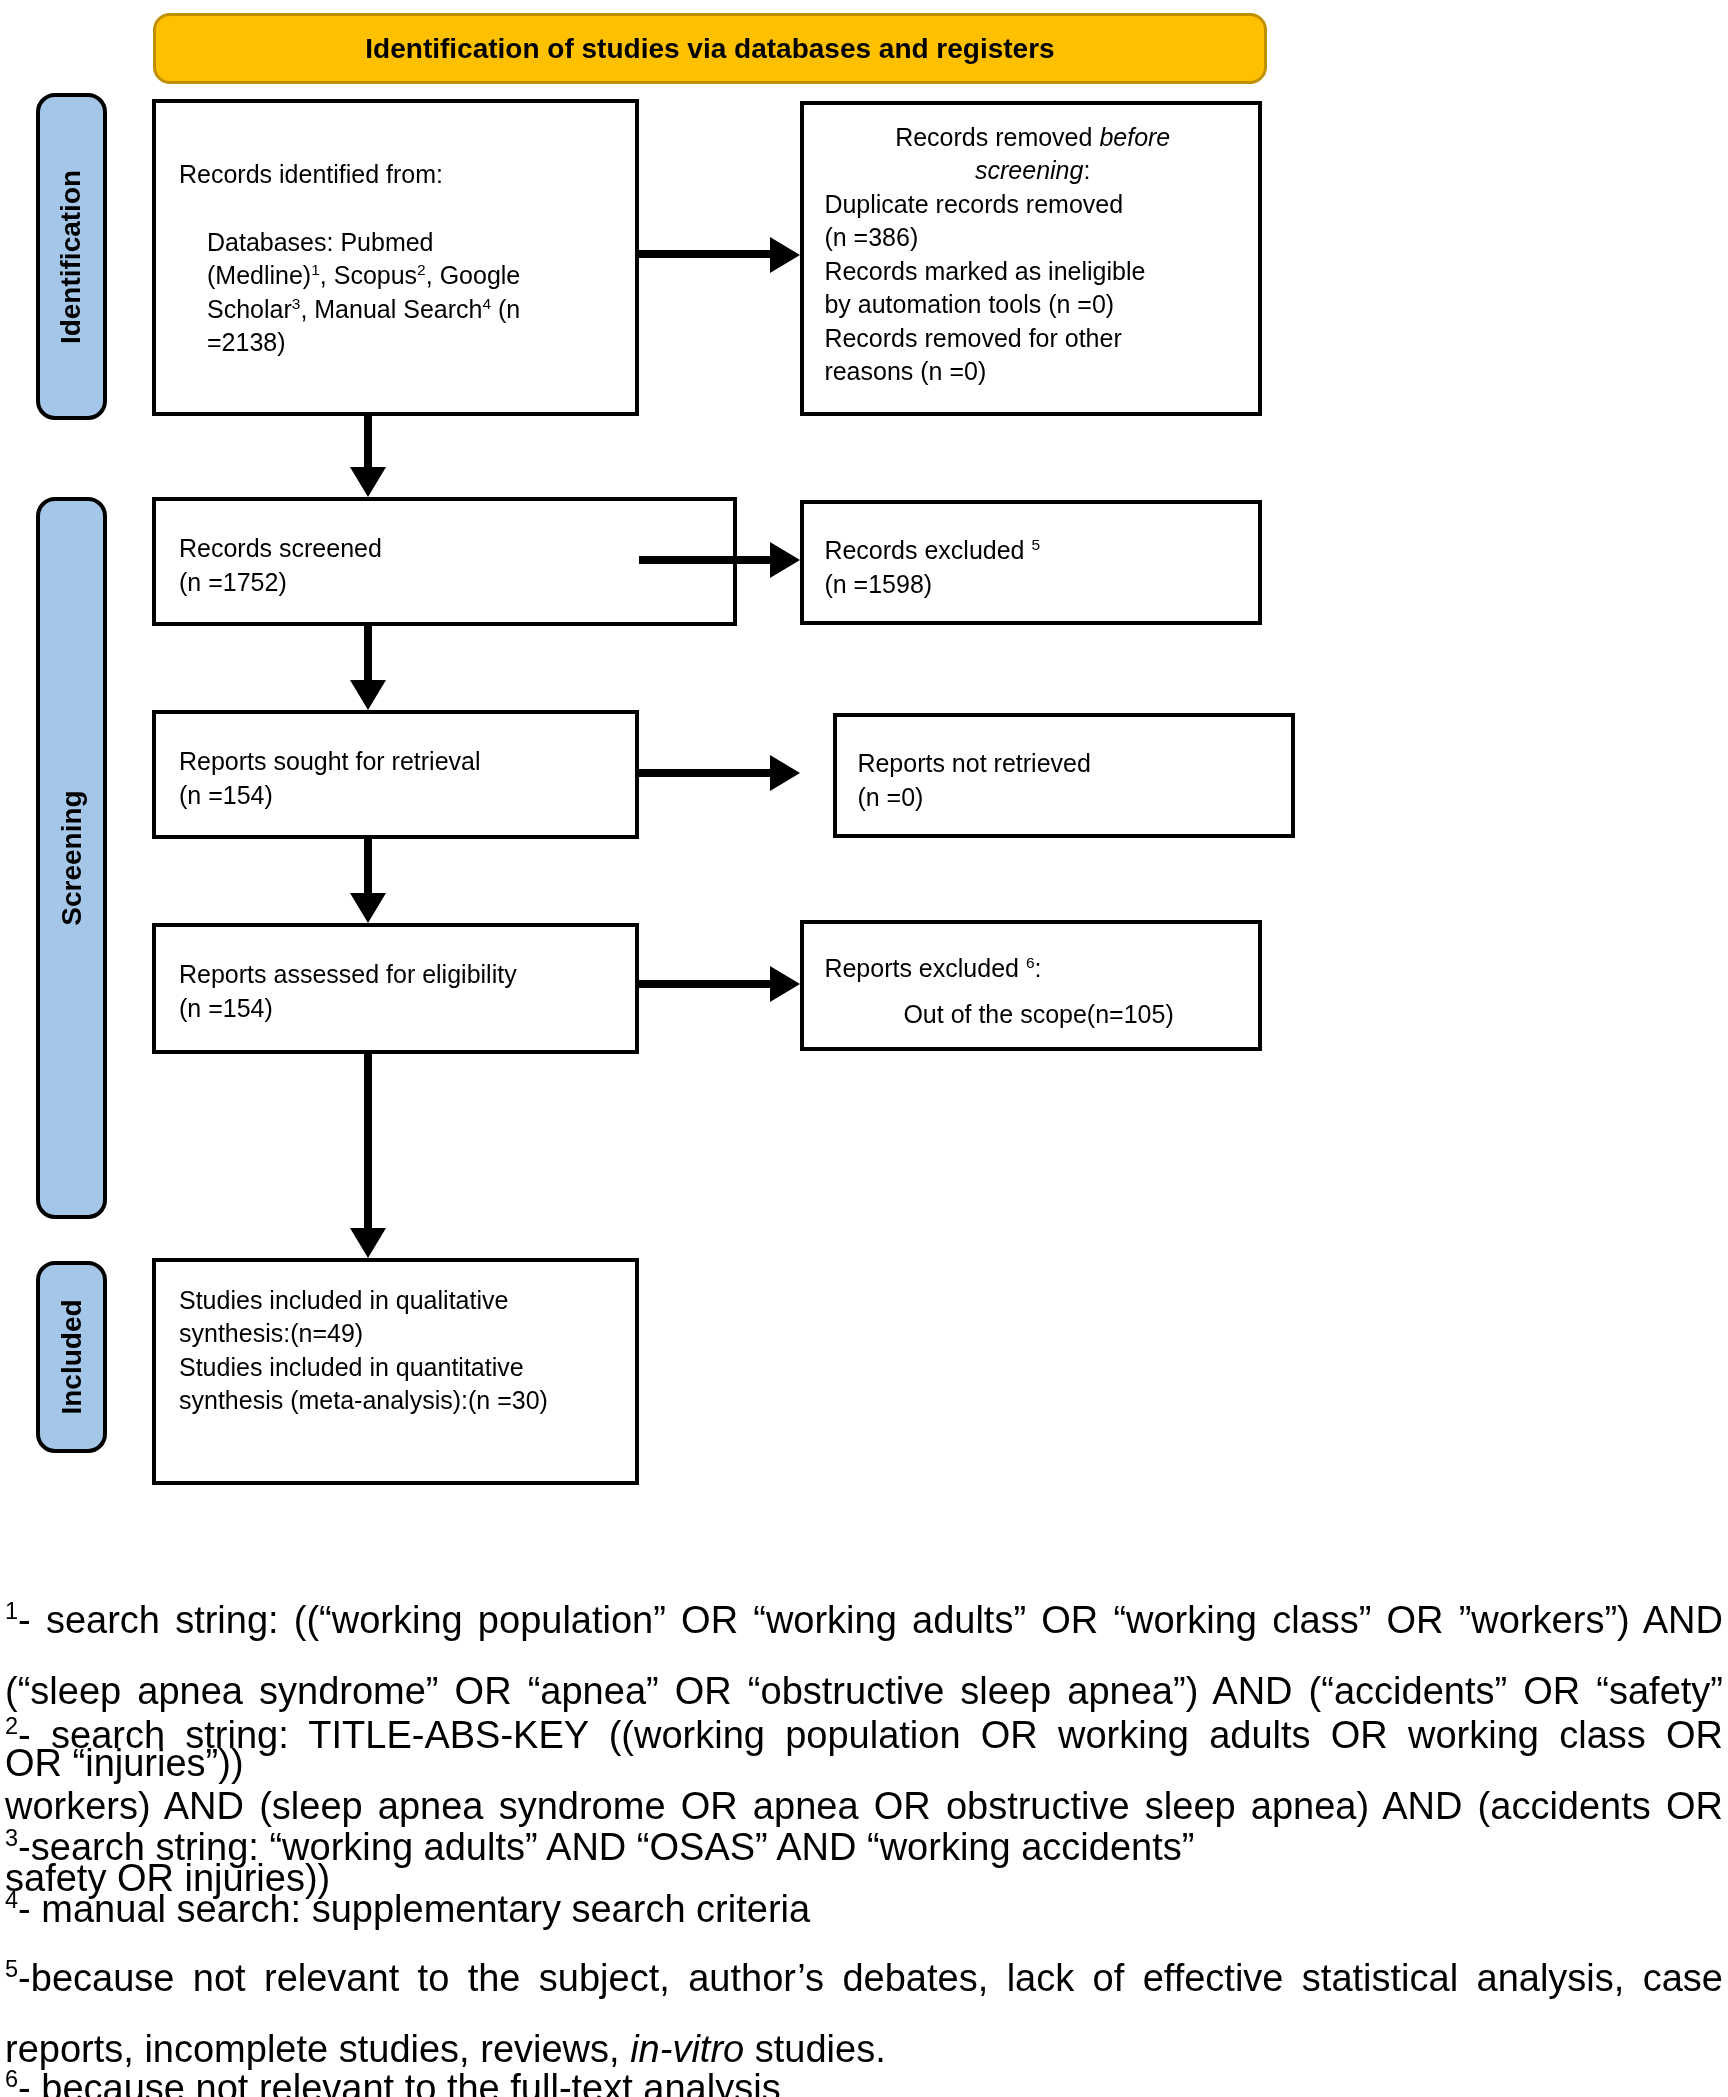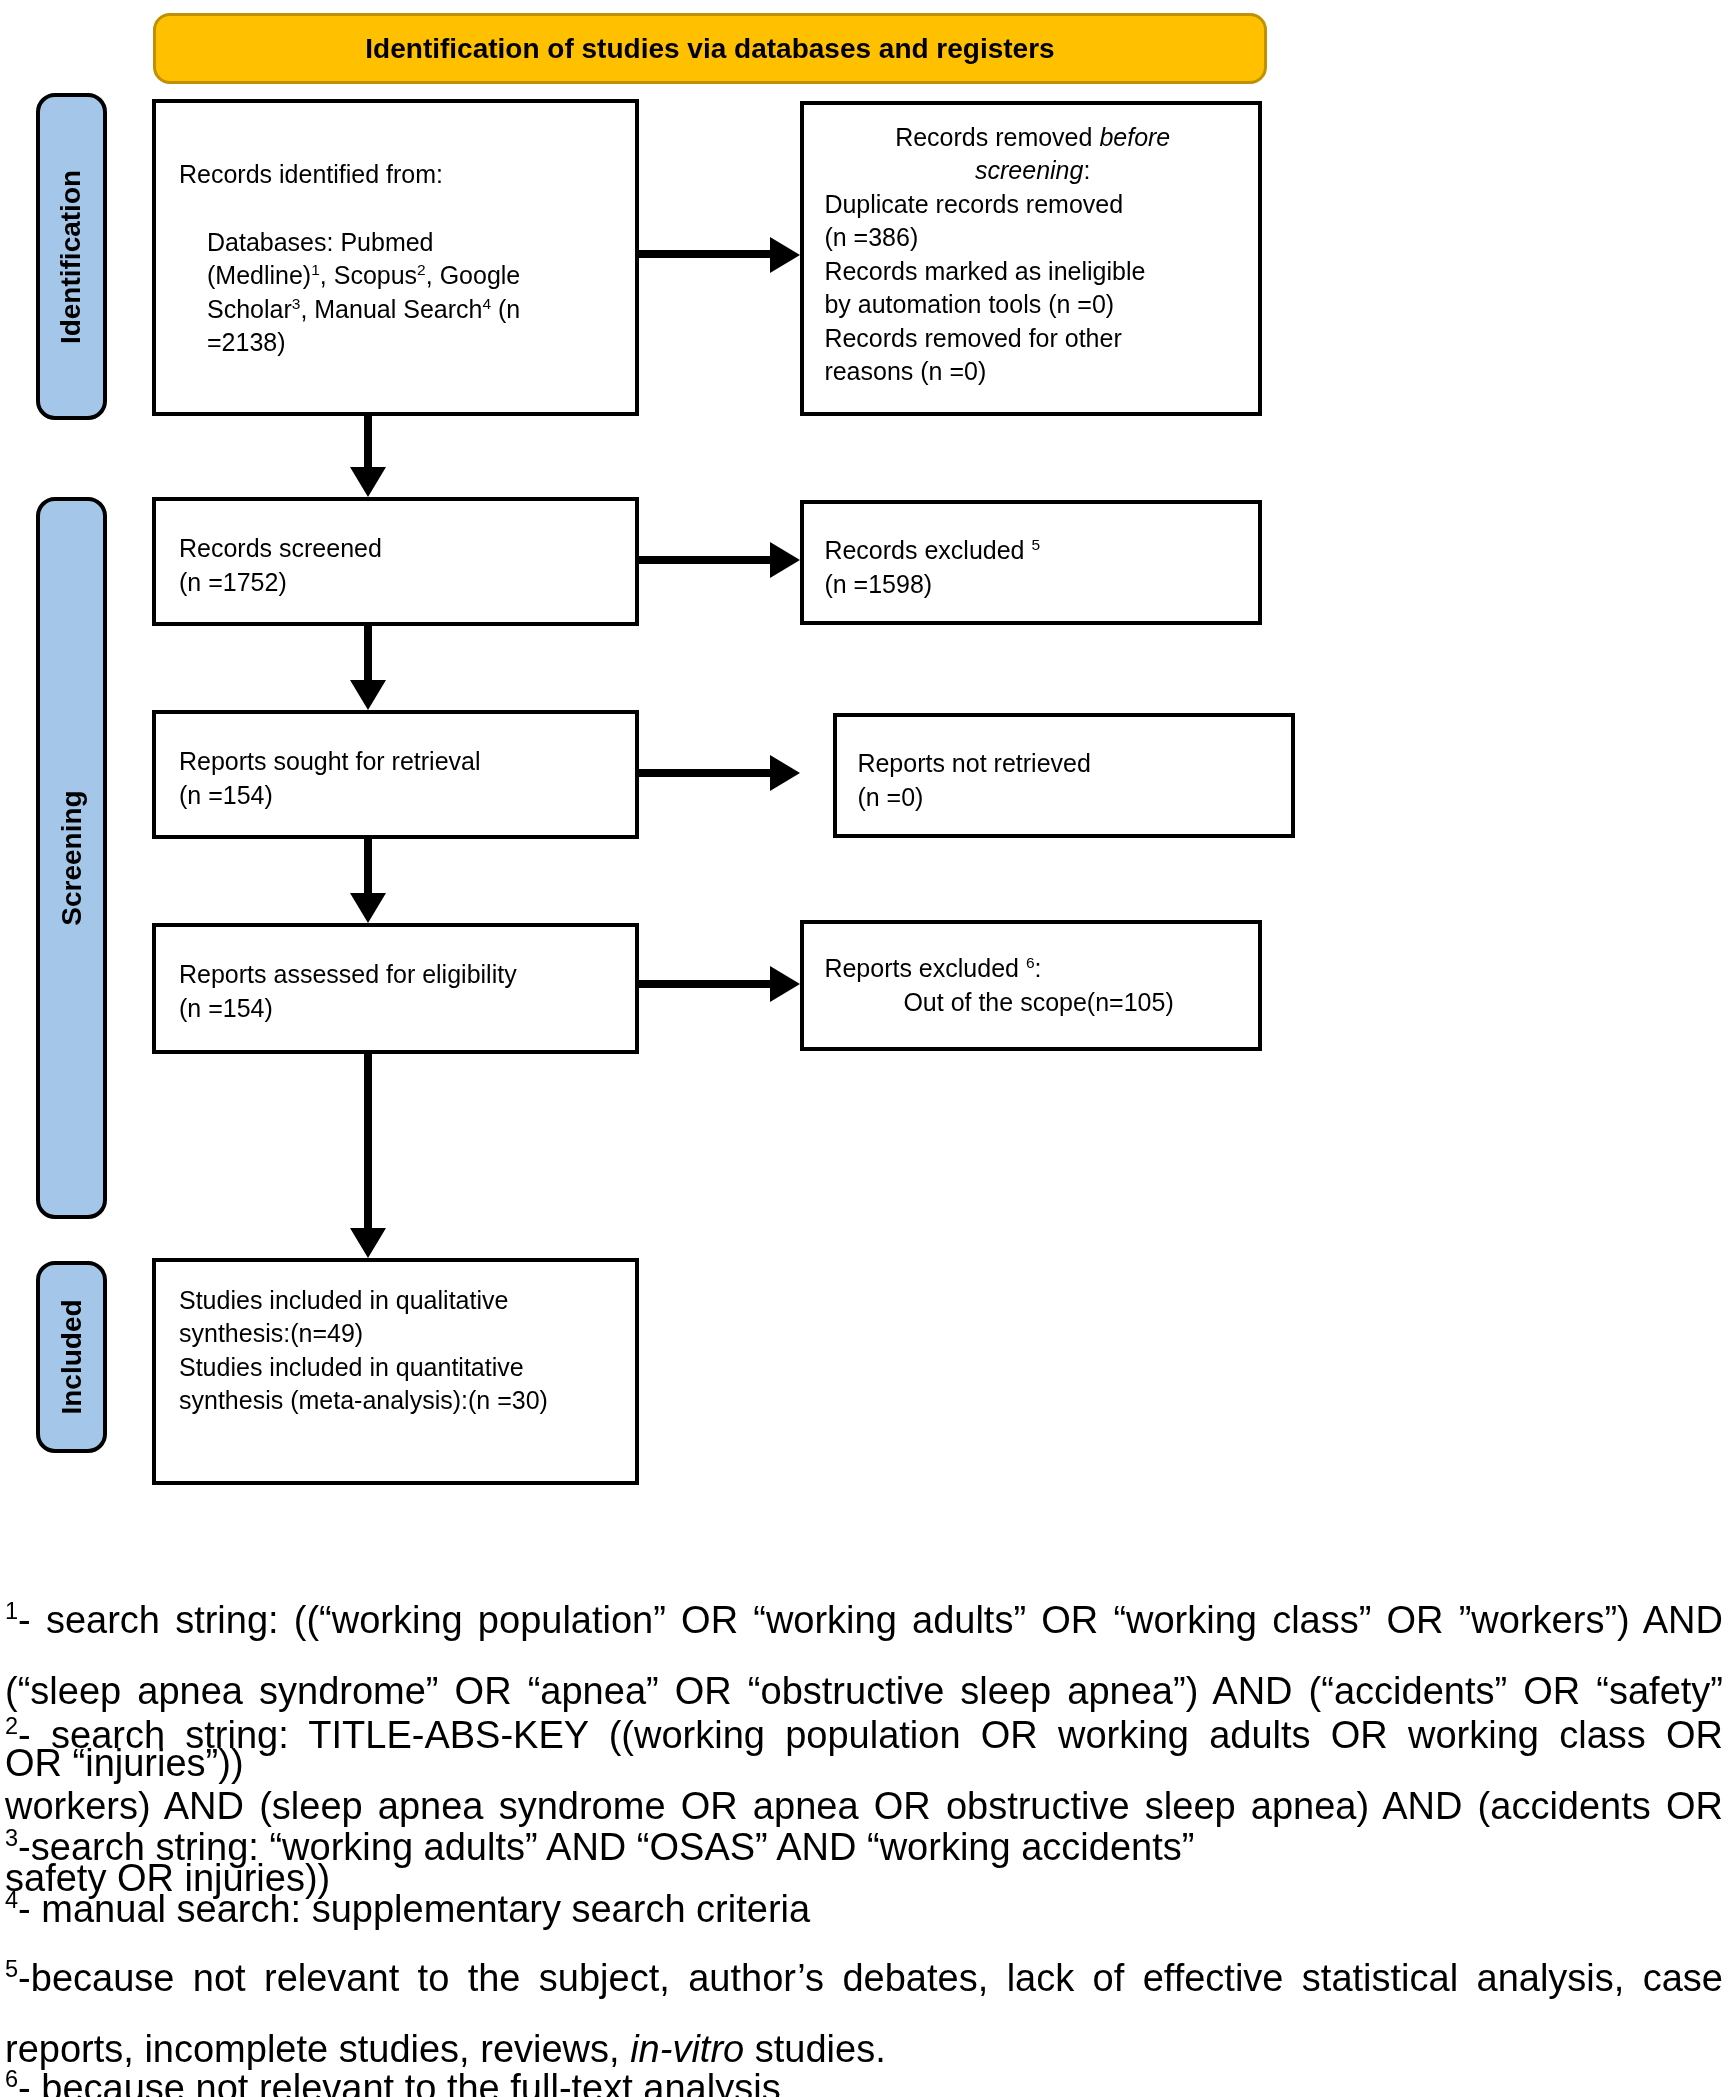--- a/index.html
+++ b/index.html
@@ -61,27 +61,27 @@
     line-height: 1.34;
   }
   .pre { white-space: pre-line; }
 
   #box-records-identified { left: 152px; top: 99px; width: 487px; height: 317px; padding: 55px 17px 0 23px; }
   #box-records-identified .detail { margin: 34px 0 0 28px; width: 378px; }
 
   #box-records-removed { left: 800px; top: 101px; width: 462px; height: 315px; padding: 15.6px 17px 0 20.4px; }
   #box-records-removed .removed-title { text-align: center; }
 
-  #box-records-screened { left: 152px; top: 497px; width: 487px; height: 129px; padding: 31px 17px 0 23px; }
+  #box-records-screened { left: 152px; top: 497px; width: 585px; height: 129px; padding: 31px 17px 0 23px; }
   #box-records-excluded { left: 800px; top: 500px; width: 462px; height: 125px; padding: 30px 17px 0 20.4px; }
   #box-reports-sought { left: 152px; top: 710px; width: 487px; height: 129px; padding: 31px 17px 0 23px; }
   #box-reports-not-retrieved { left: 800px; top: 713px; width: 462px; height: 125px; padding: 30px 17px 0 20.4px; margin-left: 33px; }
   #box-reports-assessed { left: 152px; top: 923px; width: 487px; height: 131px; padding: 31px 17px 0 23px; }
   #box-reports-excluded { left: 800px; top: 920px; width: 462px; height: 131px; padding: 28px 17px 0 20.4px; }
-  #box-reports-excluded .indent-line { margin-left: 79px; }
+  #box-reports-excluded .indent-line { margin-left: 79px; margin-top: 12px; }
   #box-studies-included { left: 152px; top: 1258px; width: 487px; height: 227px; padding: 21.6px 14.4px 0 23px; }
 
   
   .hline { position: absolute; height: 8.4px; background: var(--arrow); }
   .hhead {
     position: absolute; width: 0; height: 0;
     border-top: 18px solid transparent;
     border-bottom: 18px solid transparent;
     border-left: 30px solid var(--arrow);
   }

